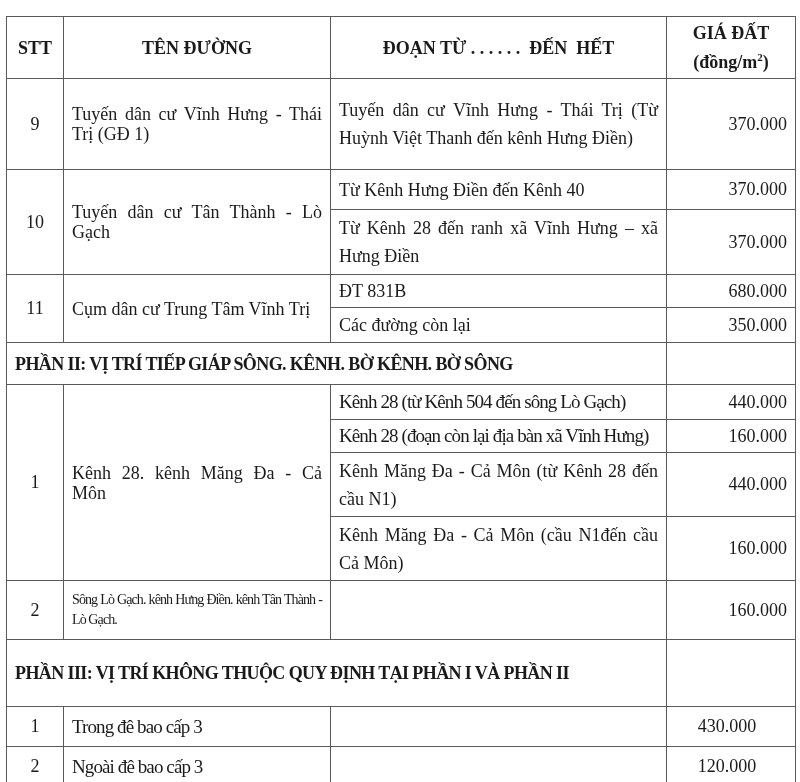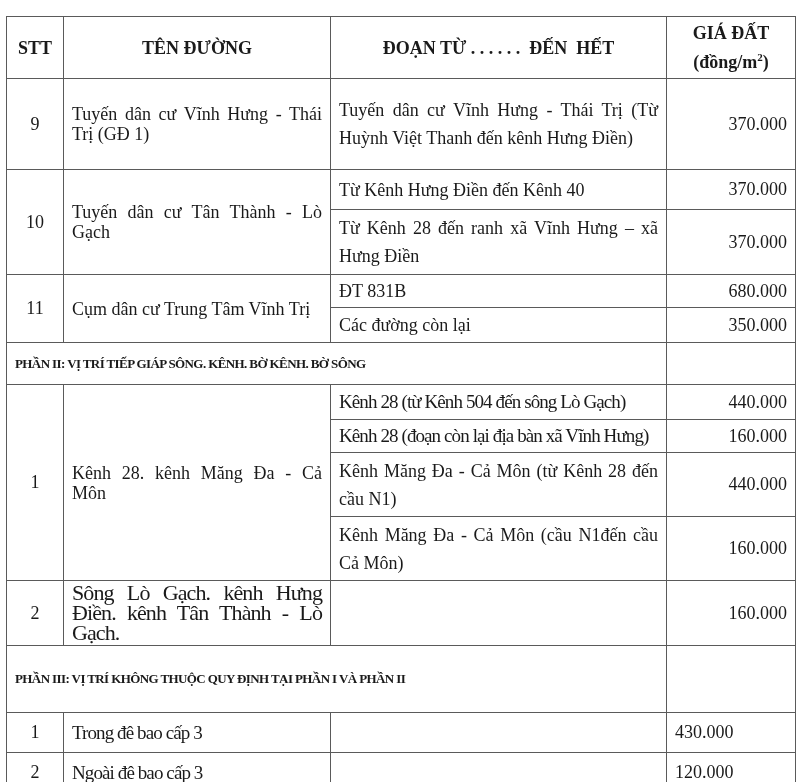--- a/index.html
+++ b/index.html
@@ -7,23 +7,23 @@
          font-family: "Liberation Serif", "DejaVu Serif", serif; color: #1a1a1a; }
   table.price { position: absolute; left: 6px; top: 16px; border-collapse: collapse;
                 table-layout: fixed; width: 789px; font-size: 18px; }
   table.price td, table.price th { border: 1.5px solid #5a5a5a; padding: 2px 8px; vertical-align: middle; }
   th { font-weight: bold; text-align: center; font-size: 18px; line-height: 24px; }
   td.stt { text-align: center; }
   td.name { text-align: justify; text-align-last: left; line-height: 20px; }
   td.seg { line-height: 28px; text-align: justify; text-align-last: left; }
   td.seg.condensed { font-size: 19px; letter-spacing: -0.9px; }
   td.price-cell { text-align: right; }
-  td.price-cell.right { text-align: left; padding-right: 16px; }
-  td.section { font-weight: bold; font-size: 13px; letter-spacing: -0.6px; line-height: 28px; padding-left: 8px; }
-  .condensed-name { font-size: 22px; letter-spacing: -0.9px; }
+  td.price-cell.right { text-align: center; padding-right: 16px; }
+  td.section { font-weight: bold; font-size: 18px; letter-spacing: -0.6px; line-height: 28px; padding-left: 8px; }
+  .condensed-name { font-size: 14px; letter-spacing: -0.9px; }
   sup { font-size: 11px; }
 </style>
 </head>
 <body>
 
 <table class="price">
   <colgroup>
     <col style="width:57px">
     <col style="width:267px">
     <col style="width:336px">

